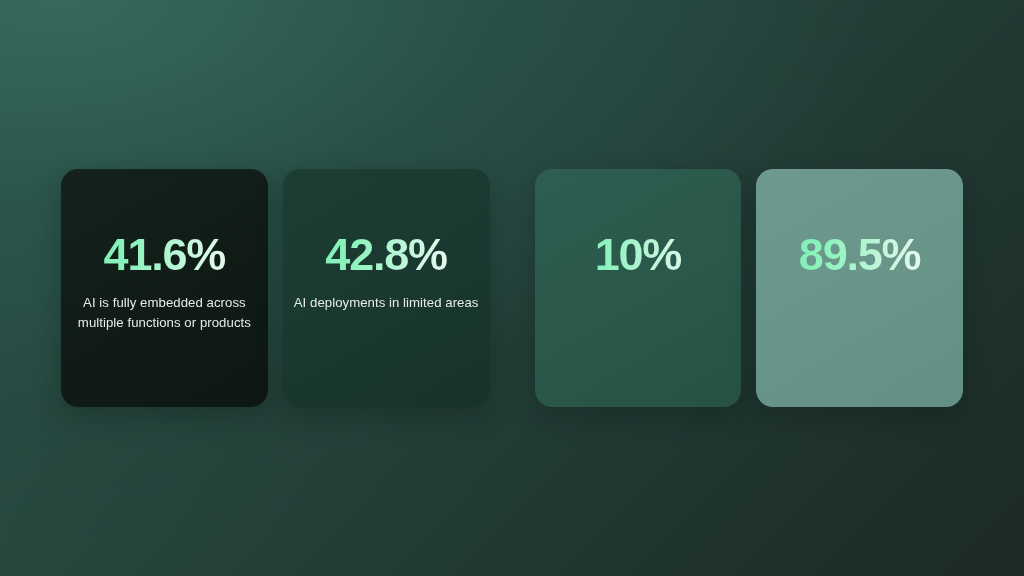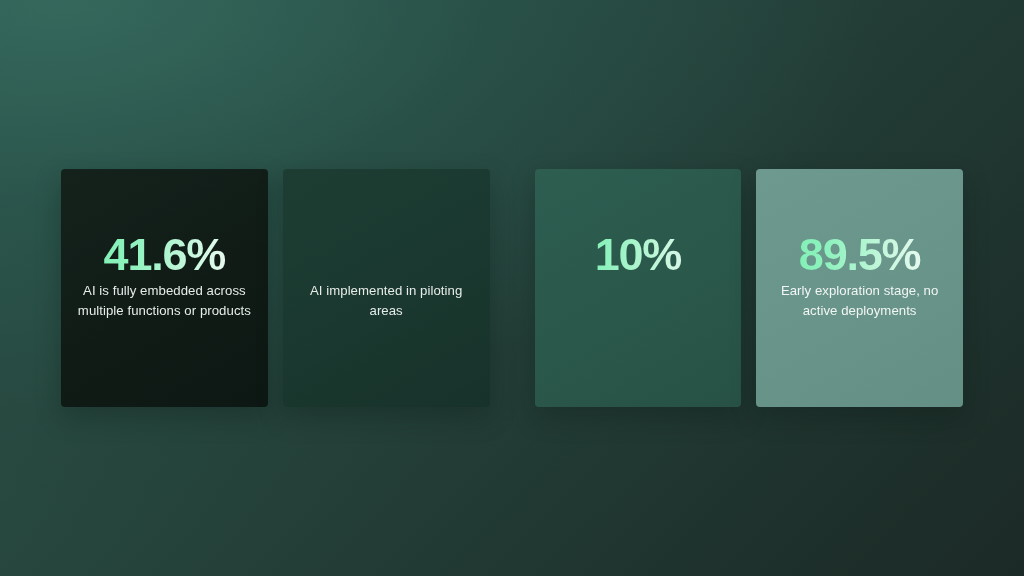--- a/index.html
+++ b/index.html
@@ -23,21 +23,21 @@
     left: 61px;
     top: 169px;
     width: 902px;
     height: 238px;
     display: flex;
     gap: 15px;
   }
 
   .stat-card {
     flex: 1 1 0;
-    border-radius: 4px;
+    border-radius: 17px;
     position: relative;
     display: flex;
     flex-direction: column;
     align-items: center;
     padding: 0 12px;
     overflow: hidden;
     box-shadow: 0 10px 26px rgba(8,18,15,0.26);
   }
 
   .stat-card.tone-0 { background: linear-gradient(150deg, #15221c 0%, #101b16 55%, #0d1713 100%); }
@@ -57,21 +57,21 @@
     background-image: linear-gradient(93deg, #74eeac 0%, #8df2bd 34%, #cdf7e0 66%, #f4fbf7 88%, #ffffff 100%);
     -webkit-background-clip: text;
     background-clip: text;
     color: transparent;
     -webkit-text-fill-color: transparent;
     white-space: nowrap;
   }
 
   .stat-desc {
     position: absolute;
-    top: 112px;
+    top: 124px;
     left: 10px; right: 10px;
     text-align: center;
     font-size: 13.2px;
     line-height: 19.5px;
     color: #e6ece9;
     letter-spacing: 0.05px;
   }
 
   .stat-card.tone-3 .stat-desc { color: #f2f6f4; }
 </style>
@@ -79,25 +79,25 @@
 <body>
 
 <div id="stat-board">
 
   <div class="stat-card tone-0">
     <div class="stat-value">41.6%</div>
     <div class="stat-desc">AI is fully embedded across multiple functions or products</div>
   </div>
 
   <div class="stat-card tone-1">
-    <div class="stat-desc">AI implemented in piloting areas</div>
+    <div class="stat-value">42.8%</div>
+    <div class="stat-desc">AI deployments in limited areas</div>
   </div>
 
   <div class="stat-card tone-2">
     <div class="stat-value">10%</div>
   </div>
 
   <div class="stat-card tone-3">
     <div class="stat-value">89.5%</div>
-    <div class="stat-desc">Early exploration stage, no active deployments</div>
   </div>
 
 </div>
 
 </body></html>

